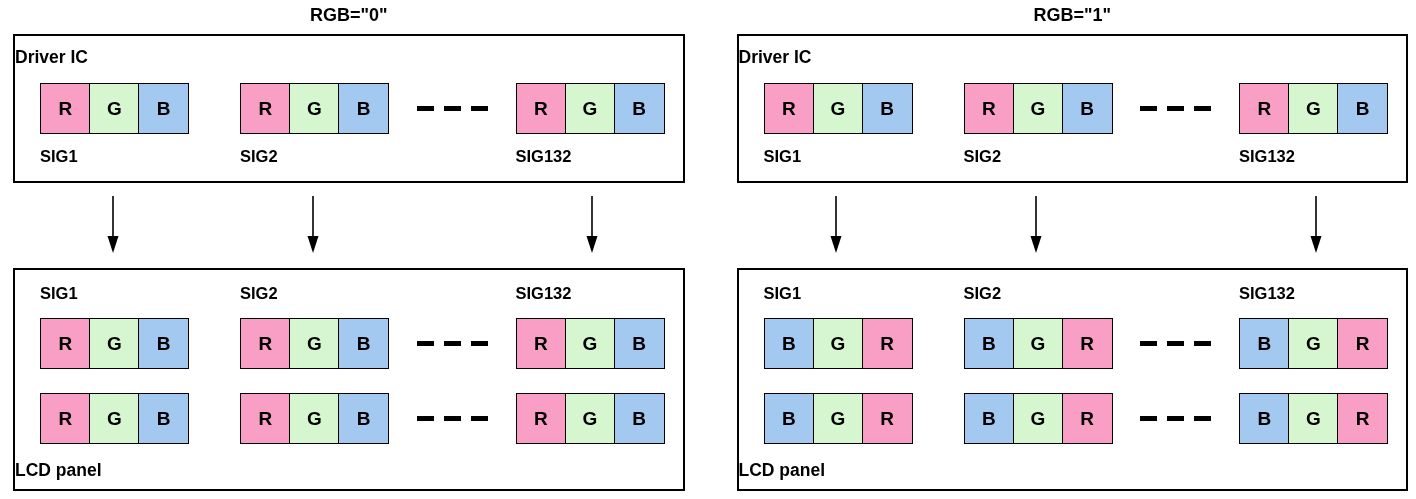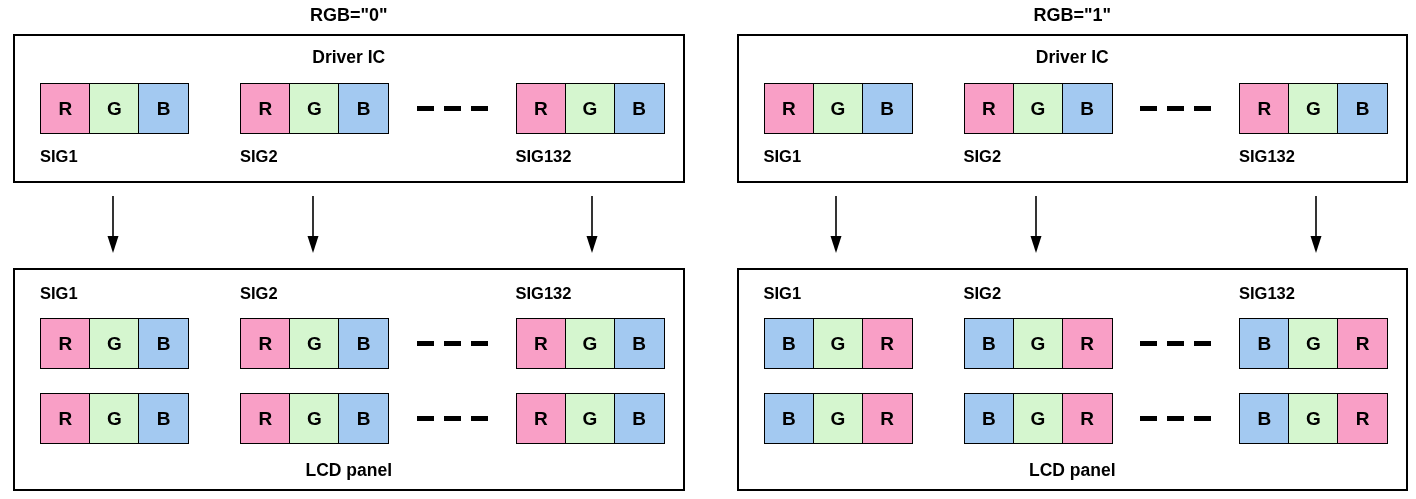--- a/index.html
+++ b/index.html
@@ -31,21 +31,20 @@
     margin-bottom: 8px;
   }
   .box {
     border: 2px solid #000000;
     box-sizing: border-box;
     background: #ffffff;
   }
   .driver-box { height: 150px; }
   .lcd-box { height: 225px; }
   .box-heading {
-    text-align: center;
     font-weight: bold;
     font-size: 17.5px;
     line-height: 21px;
   }
   .driver-heading { margin-top: 11px; }
   .lcd-heading { margin-top: 16px; }
 
   .row {
     display: flex;
     align-items: center;

